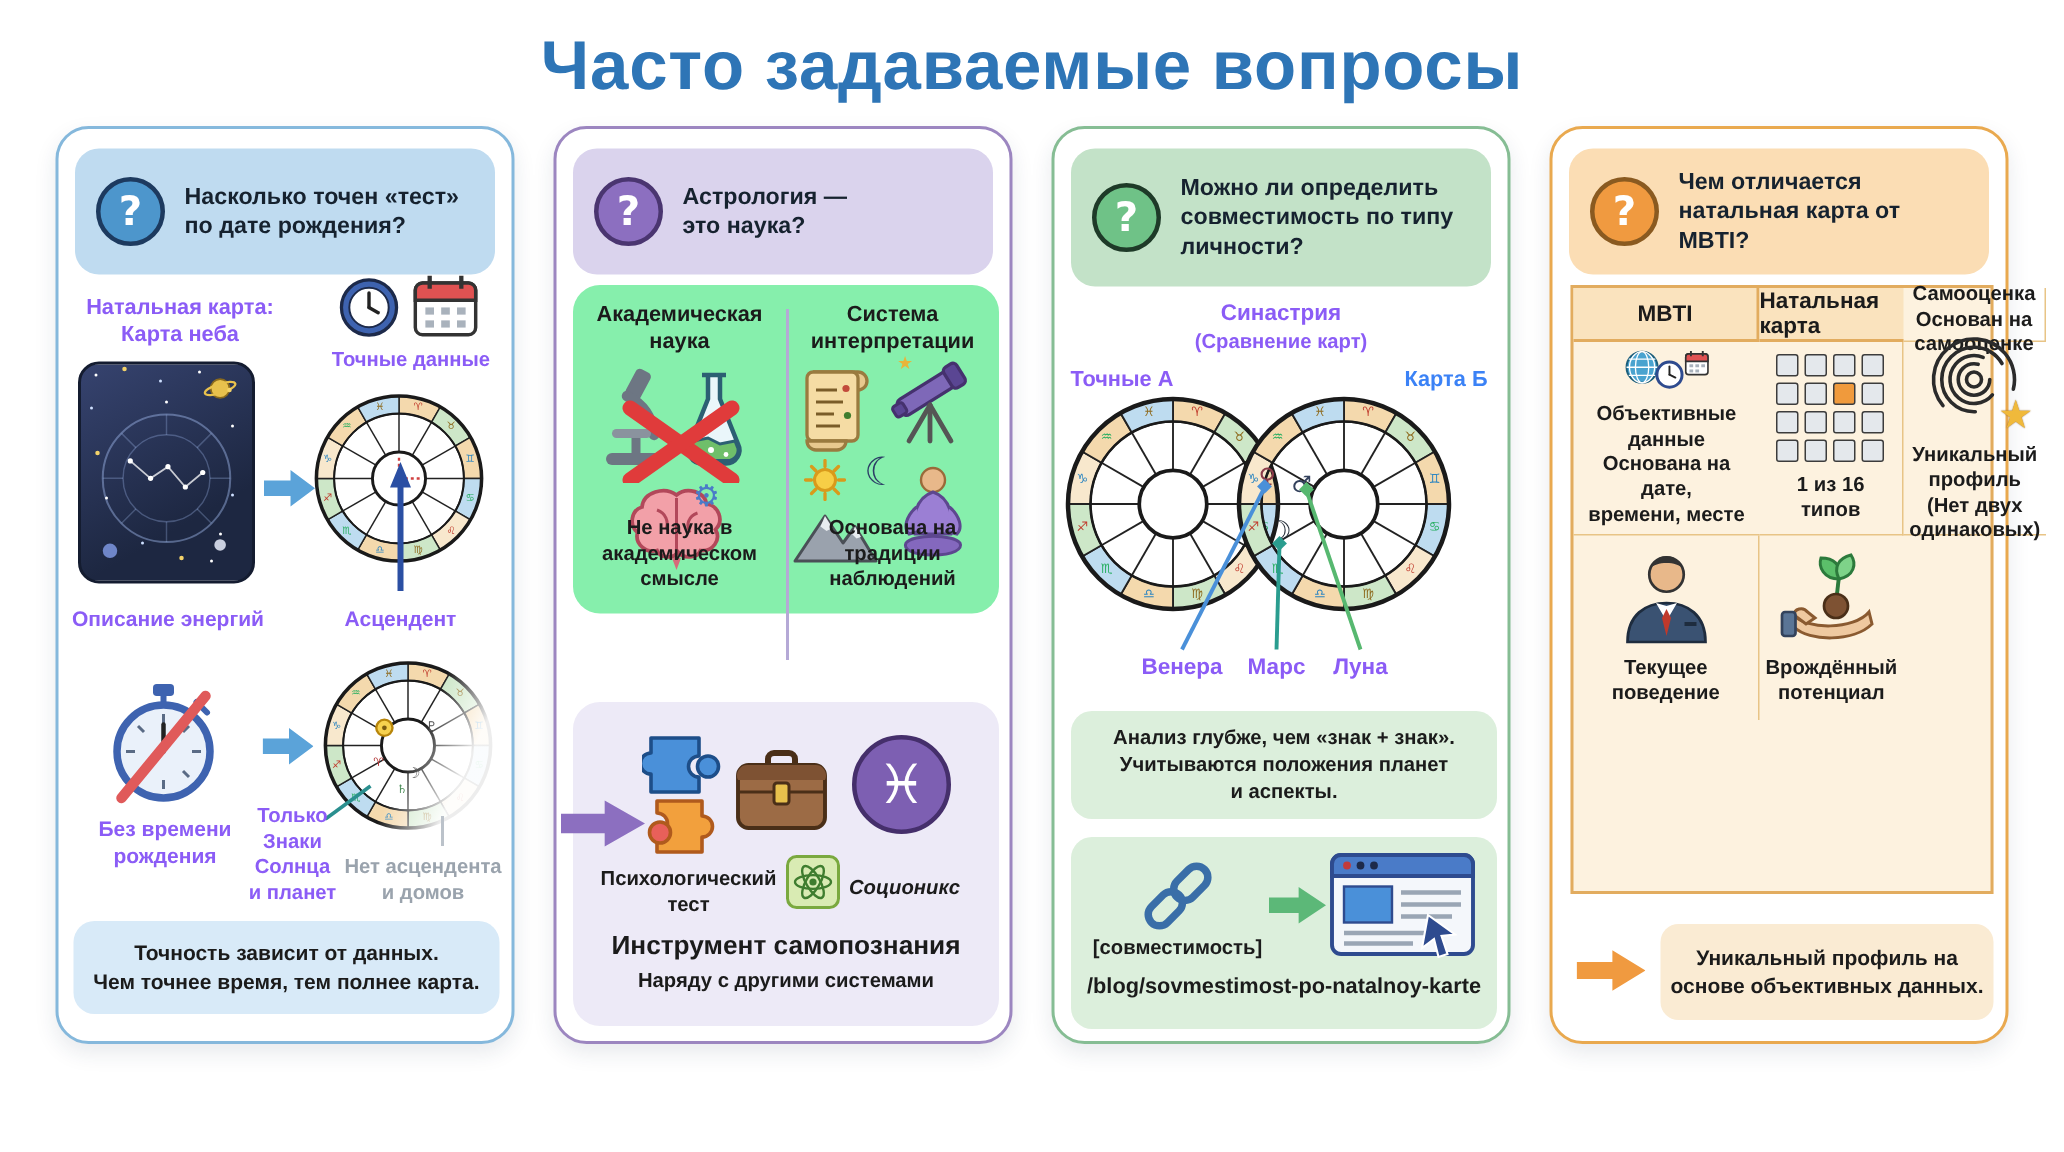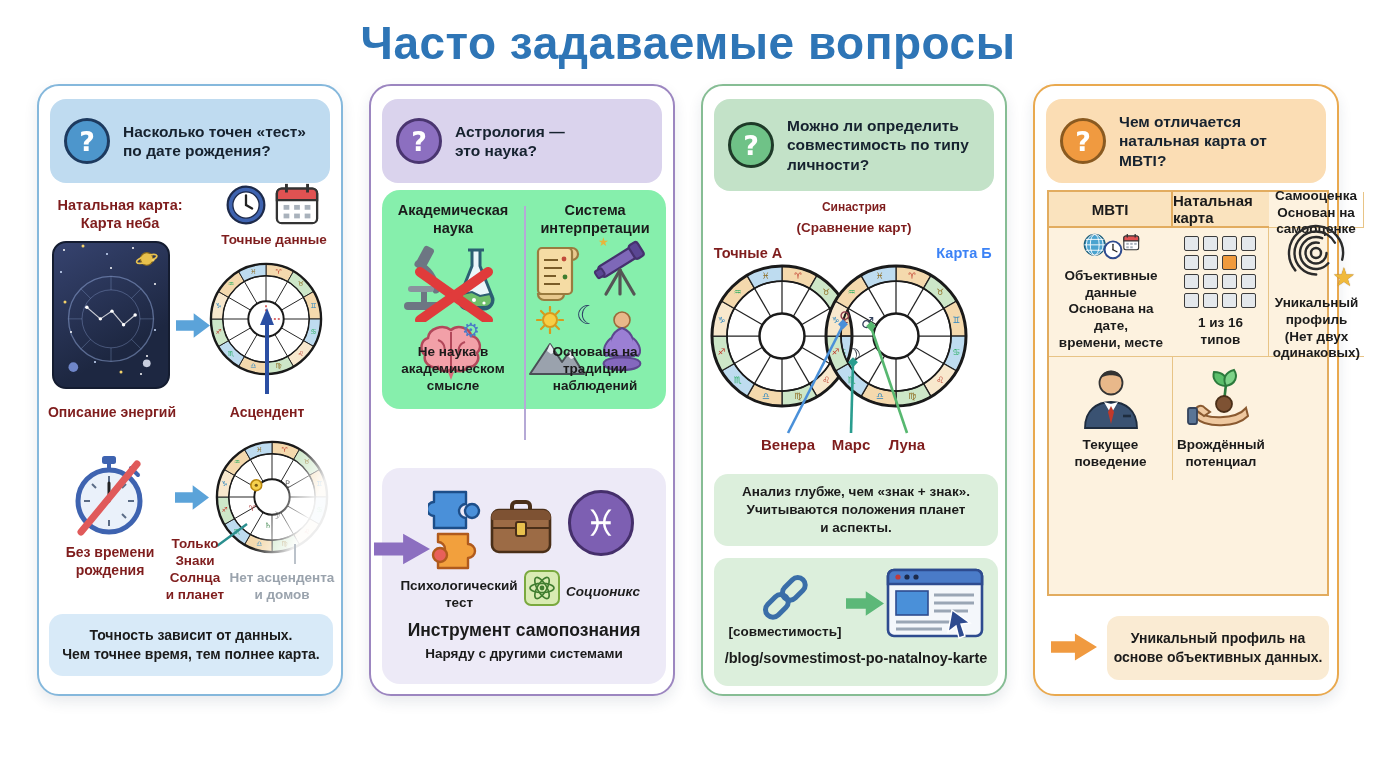--- a/index.html
+++ b/index.html
@@ -20,21 +20,21 @@
 
   .qhead { position:absolute; left:11px; top:13px; right:11px; height:84px; background:var(--hb);
     border-radius:16px; display:flex; align-items:center; padding:0 8px 0 14px; gap:13px; }
   .qhead.tall { height:92px; }
   .qicon { width:46px; height:46px; flex:0 0 46px; border-radius:50%; background:var(--ib);
     border:3px solid var(--ibd); color:#fff; font-weight:700; font-size:27px;
     display:flex; align-items:center; justify-content:center; }
   .qtext { font-weight:700; font-size:15.5px; line-height:1.25; white-space:pre-line; color:#16222f; }
 
   .cap { position:absolute; font-weight:700; font-size:13.5px; line-height:1.25; text-align:center;
-    white-space:pre-line; color:#7f1d1d; }
+    white-space:pre-line; color:#8b5cf6; }
   .arr { position:absolute; clip-path:polygon(0 31%,52% 31%,52% 5%,100% 50%,52% 95%,52% 69%,0 69%); }
 
   .notebox { position:absolute; border-radius:14px; display:flex; align-items:center; justify-content:center;
     font-weight:700; font-size:14px; text-align:center; white-space:pre-line; line-height:1.35; }
 
   .wheel { position:absolute; }
   .wheel svg { width:100%; height:100%; display:block; }
 
   
   .c1-natal { left:4px; top:110px; width:154px; font-size:14.5px; }
@@ -94,21 +94,21 @@
     background:#7D5FB2; border:3px solid #452F6B; display:flex; align-items:center; justify-content:center;
     color:#fff; font-size:36px; font-weight:700; }
   .c2-atom { position:absolute; left:142px; top:102px; width:36px; height:36px; }
   .c2-captest { position:absolute; left:16px; top:110px; width:122px; text-align:center; font-weight:700;
     font-size:13.5px; white-space:pre-line; line-height:1.25; }
   .c2-capsoc { position:absolute; left:184px; top:116px; width:72px; text-align:right; font-weight:700; font-size:13.5px;font-style:italic; }
   .c2-title { position:absolute; left:0; top:152px; width:100%; text-align:center; font-weight:700; font-size:17.5px; }
   .c2-sub { position:absolute; left:0; top:178px; width:100%; text-align:center; font-weight:700; font-size:13.5px; }
 
   
-  .c3-syn1 { left:0; top:114px; width:100%; font-size:12px;text-align:center; }
+  .c3-syn1 { left:0; top:114px; width:100%; font-size:15px;text-align:center; }
   .c3-syn2 { left:0; top:134px; width:100%; }
   .c3-carta { left:10px; top:158px; width:70px; font-size:14.5px; }
   .c3-cartb { left:226px; top:158px; width:70px; font-size:14.5px; color:#3b82f6; }
   .c3-wheelL { left:4px; top:175px; width:150px; height:150px; }
   .c3-wheelR { left:118px; top:175px; width:150px; height:150px; }
   .c3-pl { position:absolute; font-weight:700; }
   .c3-lines { position:absolute; left:0; top:175px; width:306px; height:175px; pointer-events:none; }
   .c3-pvenus { left:50px; top:350px; width:70px; font-size:15px; text-align:center; }
   .c3-pmars  { left:118px; top:350px; width:60px; font-size:15px; text-align:center; }
   .c3-pmoon  { left:174px; top:350px; width:60px; font-size:15px; text-align:center; }

